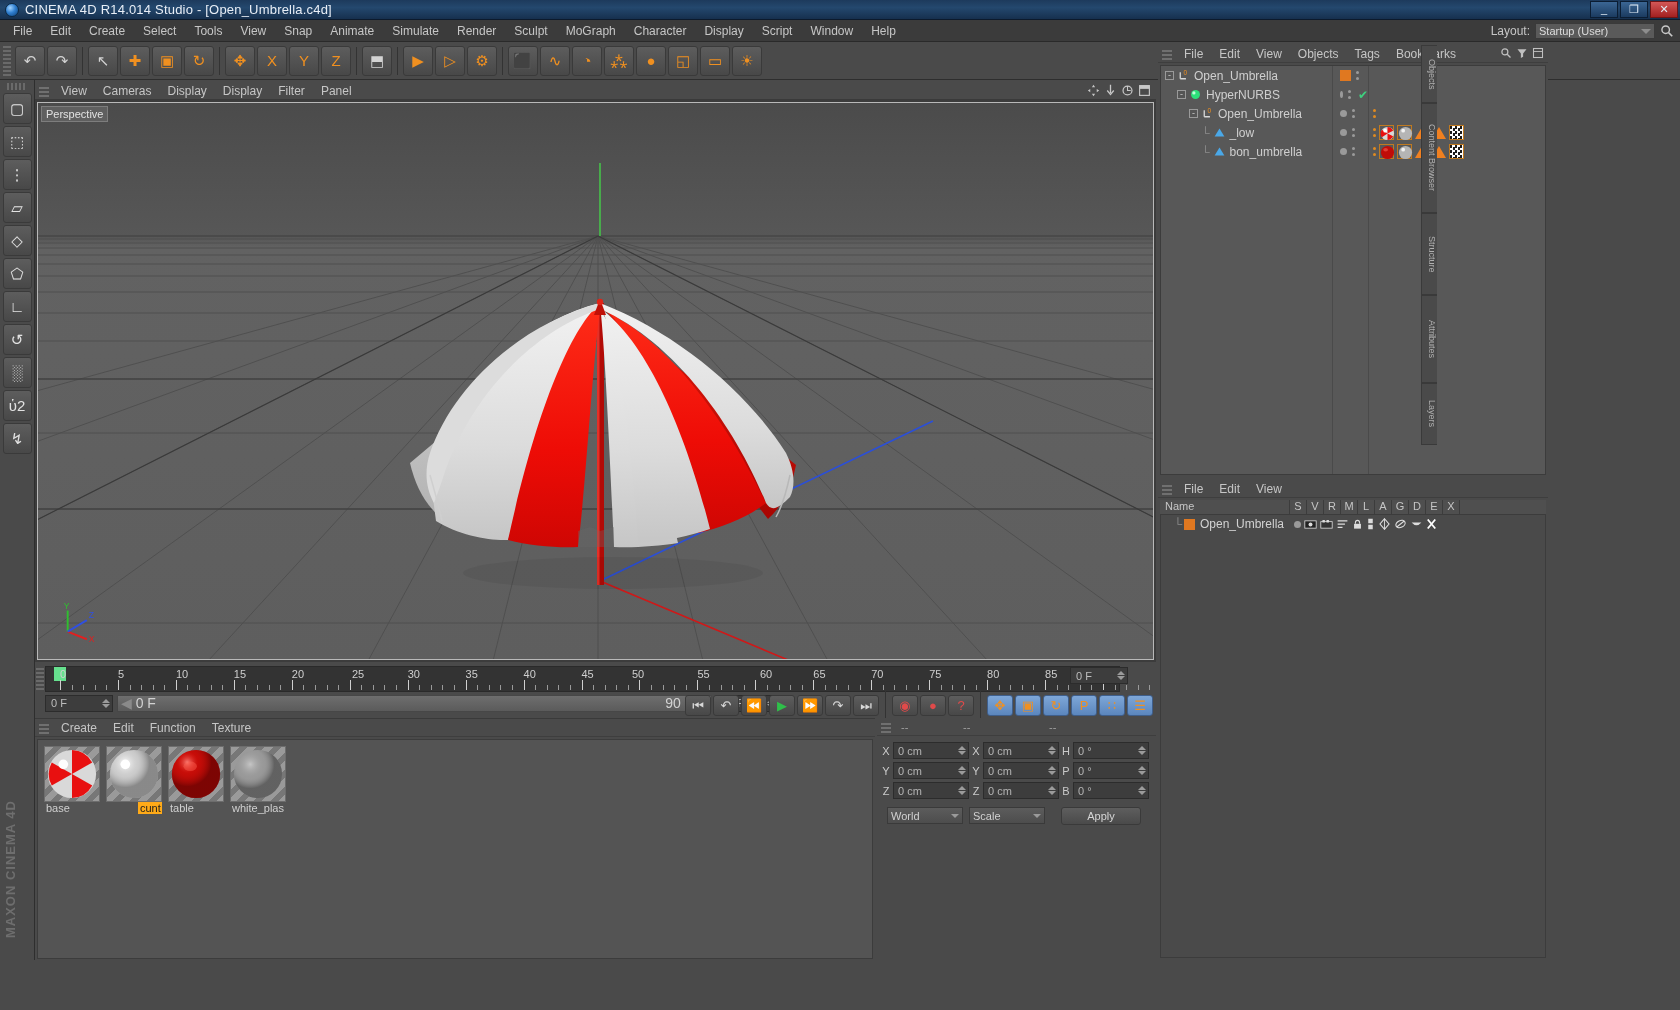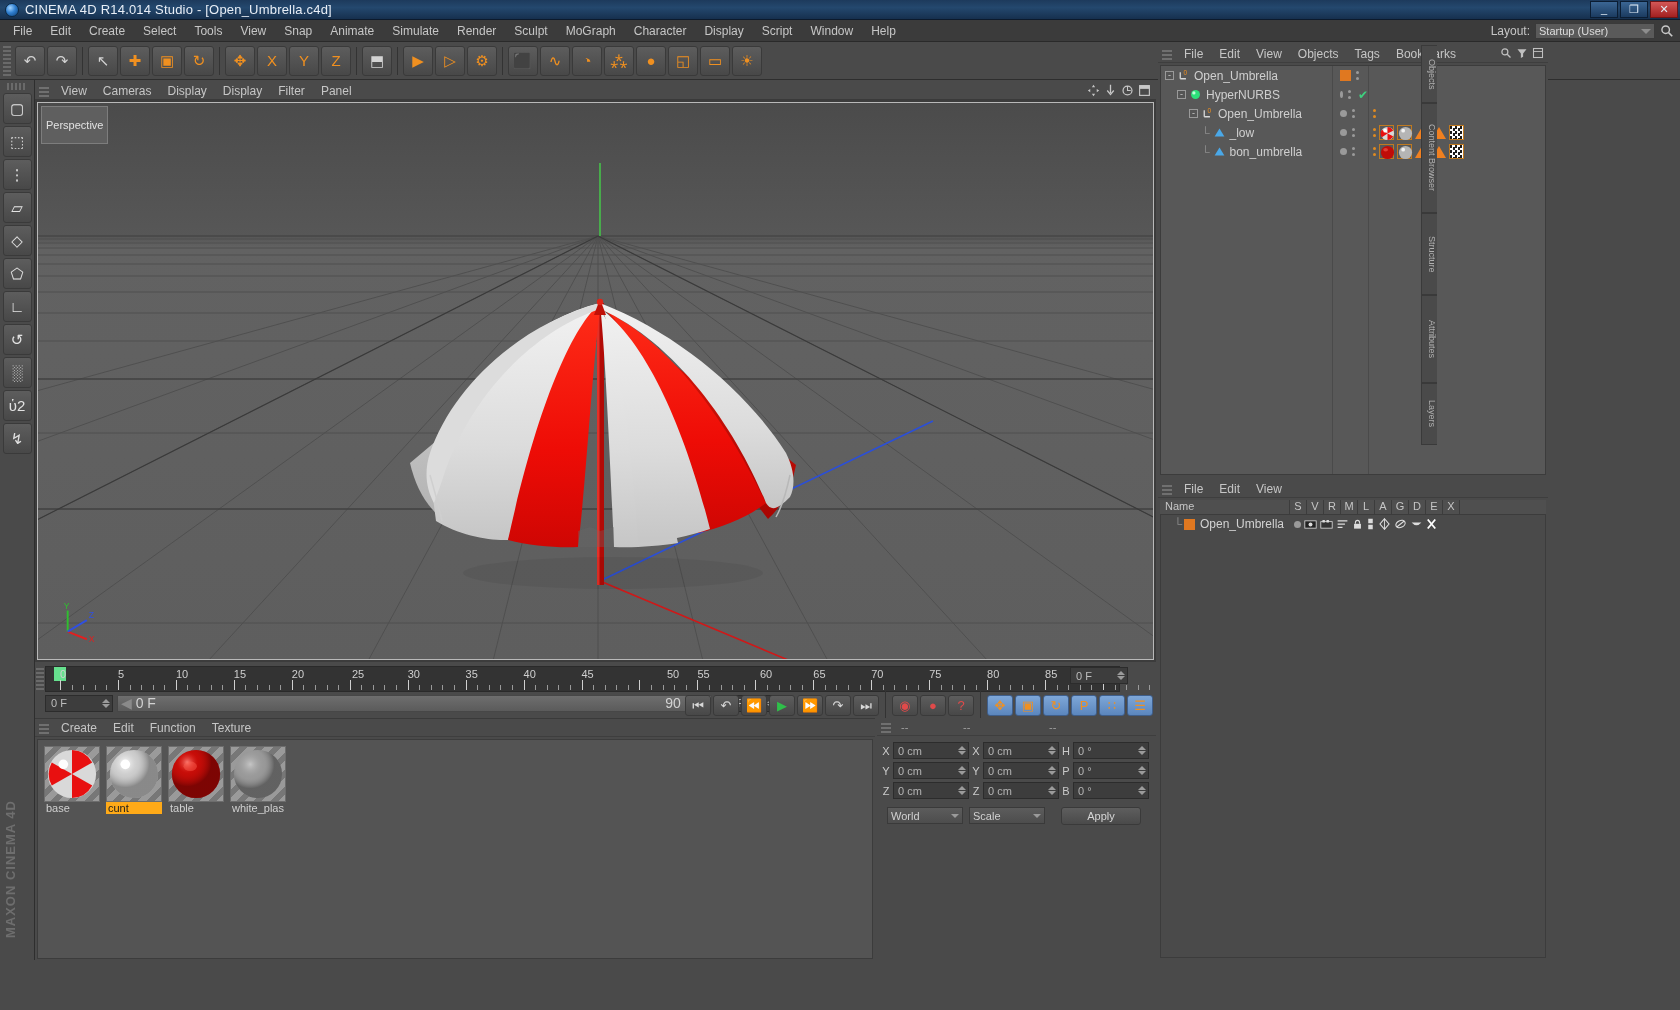--- a/index.html
+++ b/index.html
@@ -92,21 +92,21 @@
     display:flex;align-items:center;border-bottom:1px solid #3a3a3a;
   }
   .vm-grip{ width:10px;height:12px;margin:0 4px;
     background:repeating-linear-gradient(0deg,#707070 0 2px,#4a4a4a 2px 4px);}
   .vm-item{ padding:0 8px;font-size:12px;line-height:18px;color:#c6c6c6;}
   .vm-icons{ position:absolute;right:5px;top:2px;display:flex;gap:4px;}
   .viewport{ position:absolute;left:2px;top:20px;width:1117px;height:558px;
     border:1px solid #b9b9b9; overflow:hidden; background:#5a5a5a;}
   .persp-tag{
     position:absolute;left:3px;top:3px;z-index:9;background:#5f5f5f;border:1px solid #7d7d7d;
-    font-size:11px;color:#e2e2e2;padding:12px 4px;
+    font-size:11px;color:#e2e2e2;padding:1px 4px;
   }
   .axis-gizmo{ position:absolute;left:22px;bottom:14px;z-index:9;width:46px;height:46px;}
 
   
   .tl{ position:absolute;left:35px;top:664px;width:1121px;height:50px;background:#4a4a4a;}
   .tl-ruler{ position:absolute;left:10px;top:2px;width:1075px;height:26px;background:#333;border:1px solid #2a2a2a;}
   .tl-grip{ position:absolute;left:1px;top:4px;width:8px;height:22px;
     background:repeating-linear-gradient(0deg,#6a6a6a 0 2px,#4a4a4a 2px 4px);}
   .tick-lab{ position:absolute;top:1px;font-size:11px;color:#cfcfcf;}
   .tick{ position:absolute;bottom:1px;width:1px;background:#9a9a9a;}
@@ -134,21 +134,21 @@
 
   
   .matmgr{ position:absolute;left:35px;top:718px;width:840px;height:242px;background:#4a4a4a;border-top:1px solid #3a3a3a;}
   .mm-menu{ height:18px;display:flex;align-items:center;border-bottom:1px solid #3e3e3e;}
   .mm-body{ position:absolute;left:2px;top:20px;width:836px;height:220px;background:#545454;border:1px solid #3c3c3c;
     padding:6px; display:flex; gap:6px; align-items:flex-start;}
   .mat{ width:56px; }
   .mat-sw{ width:56px;height:56px;border:1px solid #6d6d6d;
     background-image:repeating-linear-gradient(135deg,#9a9a9a 0 6px,#777 6px 12px);position:relative;overflow:hidden;}
   .mat-name{ font-size:11px;color:#d0d0d0;text-align:left;padding:0 2px;white-space:nowrap;overflow:hidden;}
-  .mat-name.sel{ background:#ffaa18;color:#1c1c1c;}
+  .mat-name.sel{ background:#ffaa18;color:#1c1c1c;margin-left:32px;}
 
   
   .coords{ position:absolute;left:877px;top:718px;width:279px;height:242px;background:#4a4a4a;}
   .co-menu{ height:18px;display:flex;align-items:center;border-bottom:1px solid #3e3e3e;font-size:11px;color:#a0a0a0;}
   .co-dash{ padding:0 6px;}
   .co-body{ position:absolute;left:2px;top:20px;width:275px;height:220px;background:#4a4a4a;padding:4px 2px;}
   .co-row{ display:flex;align-items:center;gap:2px;margin-bottom:3px;}
   .co-lab{ width:10px;font-size:11px;color:#cacaca;text-align:center;}
   .co-fld{ width:76px;height:17px;background:#3d3d3d;border:1px solid #2c2c2c;
     display:flex;align-items:center;justify-content:space-between;padding:0 2px 0 4px;font-size:11px;color:#b4b4b4;}
@@ -609,21 +609,21 @@
         <div class="tick" style="left: 489.144px; height: 5px;"></div>
         <div class="tick" style="left: 500.733px; height: 5px;"></div>
         <div class="tick" style="left: 512.322px; height: 5px;"></div>
         <div class="tick" style="left: 523.911px; height: 5px;"></div>
         <div class="tick-lab" style="left: 535.5px;">45</div>
         <div class="tick" style="left: 535.5px; height: 10px; background: rgb(208, 208, 208);"></div>
         <div class="tick" style="left: 547.089px; height: 5px;"></div>
         <div class="tick" style="left: 558.678px; height: 5px;"></div>
         <div class="tick" style="left: 570.267px; height: 5px;"></div>
         <div class="tick" style="left: 581.856px; height: 5px;"></div>
-        <div class="tick-lab" style="left: 621px; text-align: center;">50</div>
+        <div class="tick-lab" style="left: 586px; text-align: center;">50</div>
         <div class="tick" style="left: 593.444px; height: 10px; background: rgb(208, 208, 208);"></div>
         <div class="tick" style="left: 605.033px; height: 5px;"></div>
         <div class="tick" style="left: 616.622px; height: 5px;"></div>
         <div class="tick" style="left: 628.211px; height: 5px;"></div>
         <div class="tick" style="left: 639.8px; height: 5px;"></div>
         <div class="tick-lab" style="left: 651.389px;">55</div>
         <div class="tick" style="left: 651.389px; height: 10px; background: rgb(208, 208, 208);"></div>
         <div class="tick" style="left: 662.978px; height: 5px;"></div>
         <div class="tick" style="left: 674.567px; height: 5px;"></div>
         <div class="tick" style="left: 686.156px; height: 5px;"></div>

